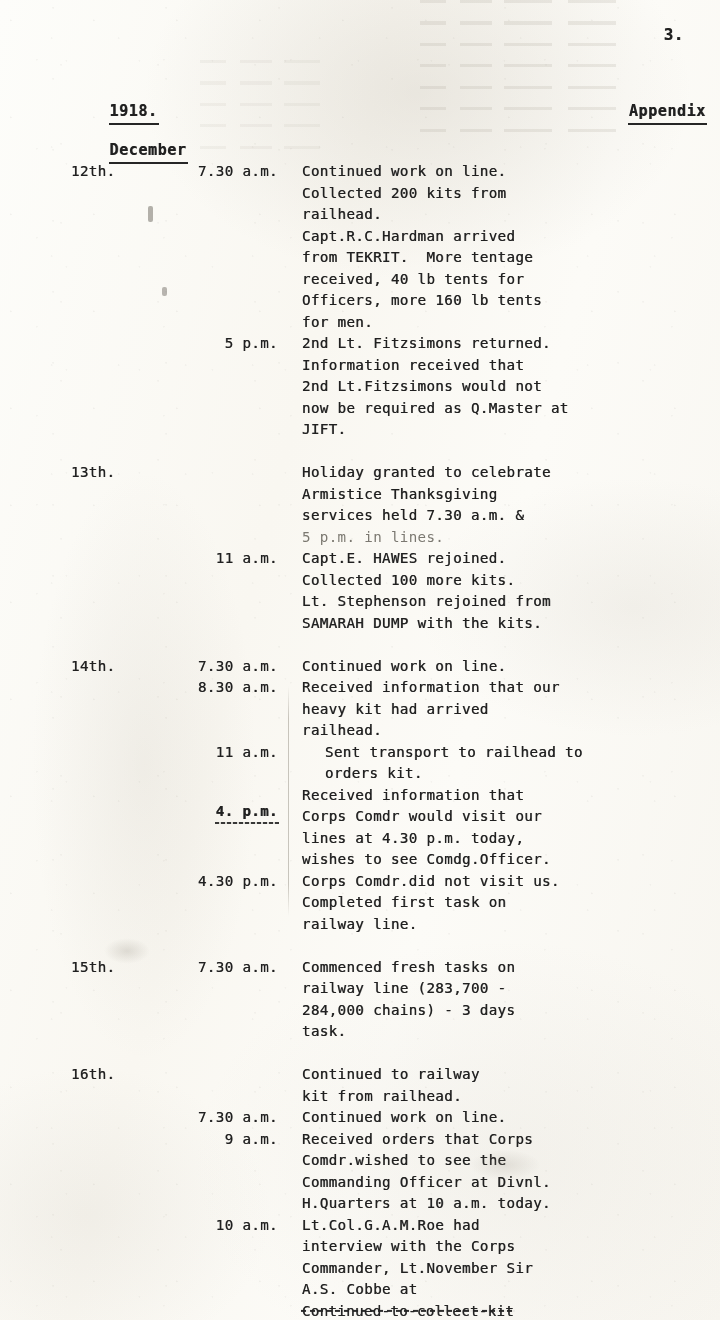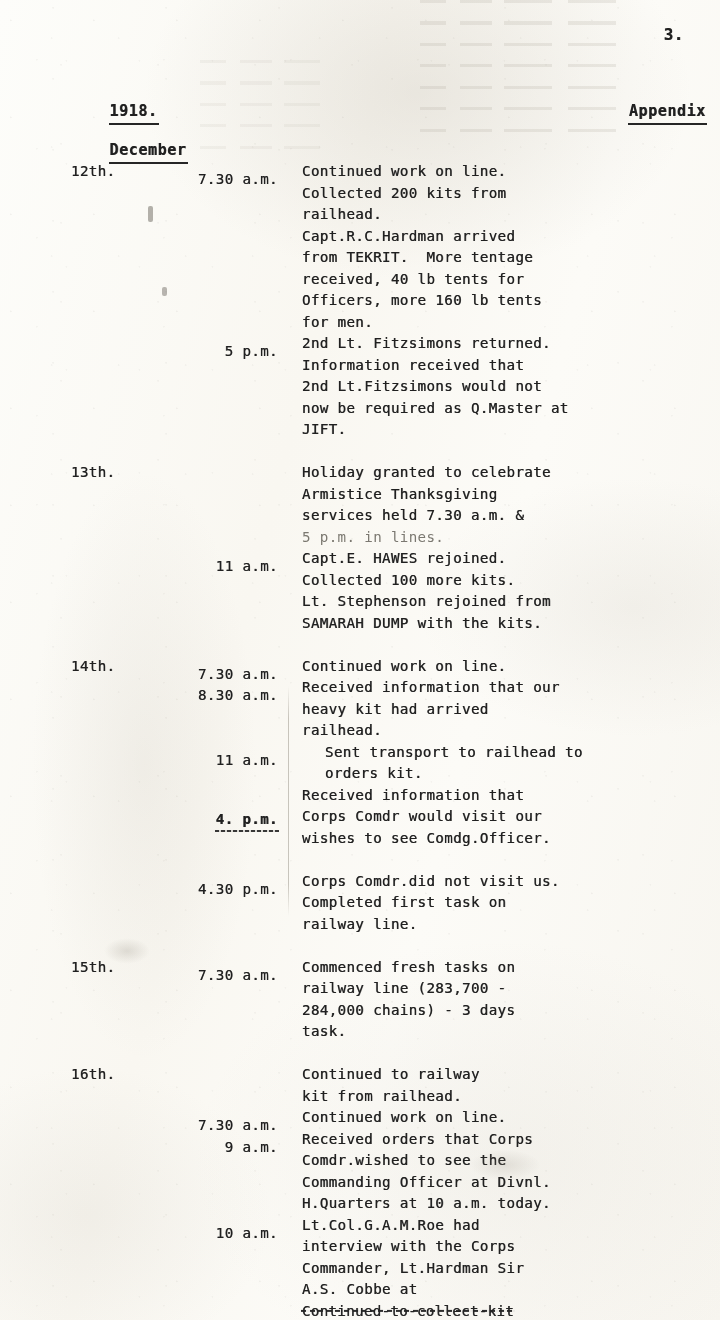--- a/index.html
+++ b/index.html
@@ -118,21 +118,21 @@
         rgba(38,38,38,1) 0 3.4px, rgba(38,38,38,0.30) 3.4px 4.3px);
   }
 
   
   #entries {
     position: absolute;
     left: 0; top: 0;
     width: 720px;
   }
   .cell-day   { position: absolute; left: 71px;  width: 92px; }
-  .cell-time  { position: absolute; left: 166px; width: 124px; text-align: left; margin-top: 8px; }
+  .cell-time  { position: absolute; left: 166px; width: 124px; text-align: left; }
   .cell-body  { position: absolute; left: 302px; width: 400px; }
 
   .cell-time.rt { text-align: right; width: 112px; left: 166px; }
 
   .line { display: block; height: 21.5px; white-space: pre; }
 
   
   .struck {
     position: relative;
     display: inline-block;
@@ -215,34 +215,34 @@
       <div class="tw cell-time rt" style="top: 548px;">11 a.m.</div>
       <div class="tw cell-body" style="top: 548px;"><span class="line">Capt.E. HAWES rejoined.</span><span class="line">Collected 100 more kits.</span><span class="line">Lt. Stephenson rejoined from</span><span class="line">SAMARAH DUMP with the kits.</span></div>
       <div class="tw cell-day" style="top: 655.5px;">14th.</div>
       <div class="tw cell-time rt" style="top: 655.5px;">7.30 a.m.</div>
       <div class="tw cell-body" style="top: 655.5px;"><span class="line">Continued work on line.</span></div>
       <div class="tw cell-time rt" style="top: 677px;">8.30 a.m.</div>
       <div class="tw cell-body" style="top: 677px;"><span class="line">Received information that our</span><span class="line">heavy kit had arrived</span><span class="line">railhead.</span></div>
       <div class="tw cell-time rt" style="top: 741.5px;">11 a.m.</div>
       <div class="tw cell-body" style="top: 741.5px; padding-left: 23px;"><span class="line">Sent transport to railhead to</span><span class="line">orders kit.</span></div>
       <div class="tw cell-time rt" style="top: 801px;"><span class="tstrike">4. p.m.</span></div>
-      <div class="tw cell-body" style="top: 784.5px;"><span class="line">Received information that</span><span class="line">Corps Comdr would visit our</span><span class="line">wishes to see Comdg.Officer.</span></div>
+      <div class="tw cell-body" style="top: 784.5px;"><span class="line">Received information that</span><span class="line">Corps Comdr would visit our</span><span class="line">lines at 4.30 p.m. today,</span><span class="line">wishes to see Comdg.Officer.</span></div>
       <div class="tw cell-time rt" style="top: 870.5px;">4.30 p.m.</div>
       <div class="tw cell-body" style="top: 870.5px;"><span class="line">Corps Comdr.did not visit us.</span><span class="line">Completed first task on</span><span class="line">railway line.</span></div>
       <div class="tw cell-day" style="top: 956.5px;">15th.</div>
       <div class="tw cell-time rt" style="top: 956.5px;">7.30 a.m.</div>
       <div class="tw cell-body" style="top: 956.5px;"><span class="line">Commenced fresh tasks on</span><span class="line">railway line (283,700 -</span><span class="line">284,000 chains) - 3 days</span><span class="line">task.</span></div>
       <div class="tw cell-day" style="top: 1064px;">16th.</div>
       <div class="tw cell-body" style="top: 1064px;"><span class="line">Continued to railway</span><span class="line">kit from railhead.</span></div>
       <div class="tw cell-time rt" style="top: 1107px;">7.30 a.m.</div>
       <div class="tw cell-body" style="top: 1107px;"><span class="line">Continued work on line.</span></div>
       <div class="tw cell-time rt" style="top: 1128.5px;">9 a.m.</div>
       <div class="tw cell-body" style="top: 1128.5px;"><span class="line">Received orders that Corps</span><span class="line">Comdr.wished to see the</span><span class="line">Commanding Officer at Divnl.</span><span class="line">H.Quarters at 10 a.m. today.</span></div>
       <div class="tw cell-time rt" style="top: 1214.5px;">10 a.m.</div>
-      <div class="tw cell-body" style="top: 1214.5px;"><span class="line">Lt.Col.G.A.M.Roe had</span><span class="line">interview with the Corps</span><span class="line">Commander, Lt.Hardman Sir</span><span class="line">A.S. Cobbe at</span><span class="line"><span class="struck">Continued-to-collect-kit</span></span></div>
+      <div class="tw cell-body" style="top: 1214.5px;"><span class="line">Lt.Col.G.A.M.Roe had</span><span class="line">interview with the Corps</span><span class="line">Commander, Lt.November Sir</span><span class="line">A.S. Cobbe at</span><span class="line"><span class="struck">Continued-to-collect-kit</span></span></div>
     </div>
 
   <div class="scan-line" style="left:288px; top:686px; height:230px;"></div>
   <div class="smudge" style="left:148px; top:206px; width:5px; height:16px; background:rgba(90,86,78,0.45); border-radius:2px;"></div>
   <div class="smudge" style="left:162px; top:287px; width:5px; height:9px; background:rgba(90,86,78,0.42); border-radius:2px;"></div>
   <div class="smudge" style="left:104px; top:938px; width:46px; height:26px; background:radial-gradient(ellipse at center, rgba(150,144,132,0.26), rgba(150,144,132,0) 70%);"></div>
   <div class="smudge" style="left:470px; top:1150px; width:70px; height:30px; background:radial-gradient(ellipse at center, rgba(150,144,132,0.20), rgba(150,144,132,0) 72%);"></div>
 
 </div>
 

